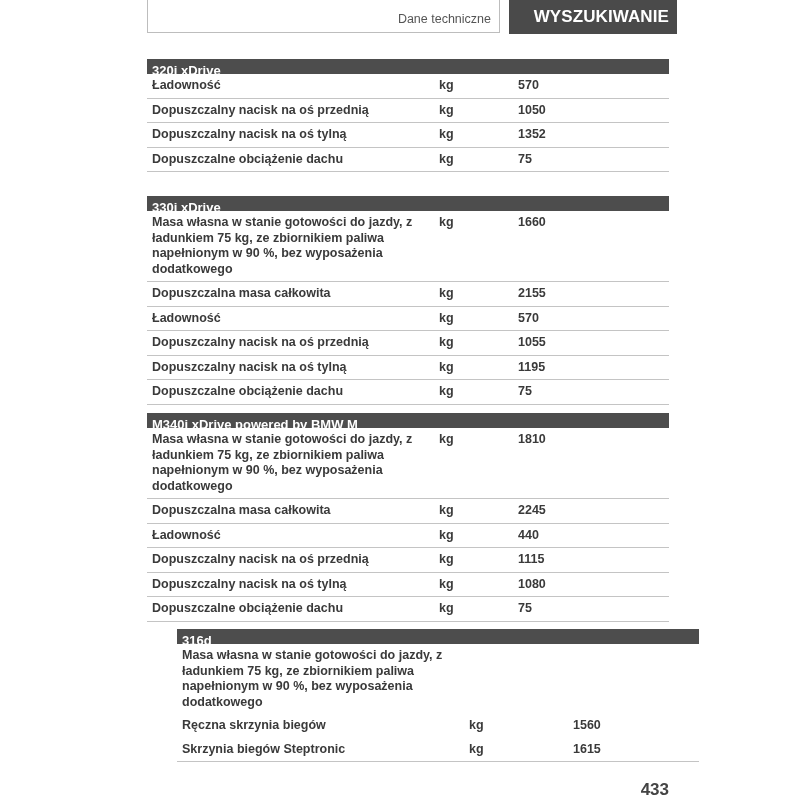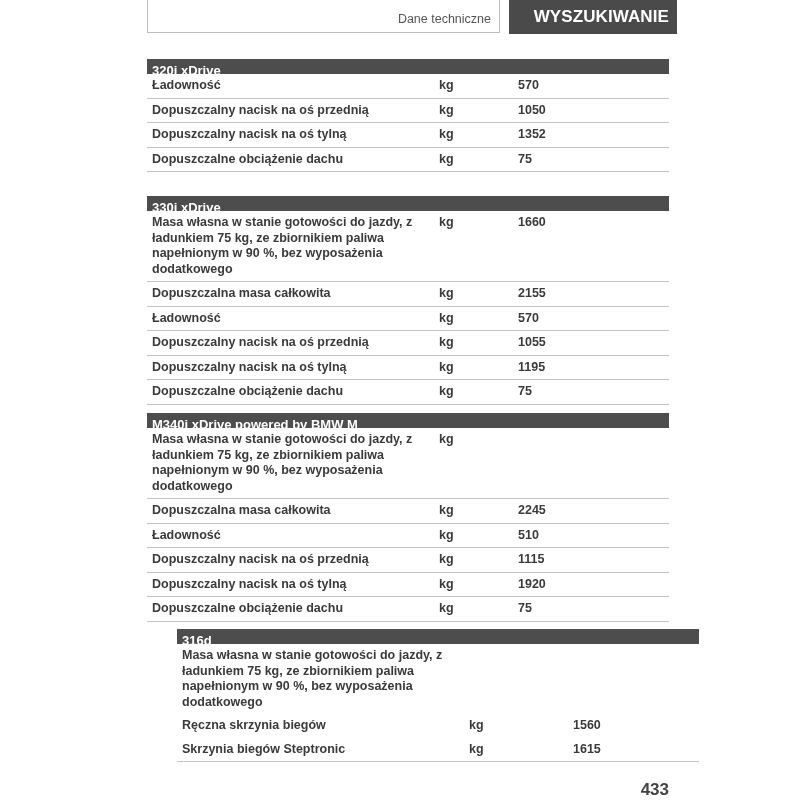--- a/index.html
+++ b/index.html
@@ -109,40 +109,41 @@
     <span class="unit">kg</span>
     <span class="val">75</span>
   </div>
 </div>
 
 <div class="section" id="s3">
   <div class="sec-head">M340i xDrive powered by BMW M</div>
   <div class="row">
     <span class="desc">Masa własna w stanie gotowości do jazdy, z ładunkiem 75 kg, ze zbiornikiem paliwa napełnionym w 90 %, bez wyposażenia dodatkowego</span>
     <span class="unit">kg</span>
+    <span class="val">1810</span>
   </div>
   <div class="row">
     <span class="desc">Dopuszczalna masa całkowita</span>
     <span class="unit">kg</span>
     <span class="val">2245</span>
   </div>
   <div class="row">
     <span class="desc">Ładowność</span>
     <span class="unit">kg</span>
-    <span class="val">510</span>
+    <span class="val">440</span>
   </div>
   <div class="row">
     <span class="desc">Dopuszczalny nacisk na oś przednią</span>
     <span class="unit">kg</span>
     <span class="val">1115</span>
   </div>
   <div class="row">
     <span class="desc">Dopuszczalny nacisk na oś tylną</span>
     <span class="unit">kg</span>
-    <span class="val">1920</span>
+    <span class="val">1080</span>
   </div>
   <div class="row">
     <span class="desc">Dopuszczalne obciążenie dachu</span>
     <span class="unit">kg</span>
     <span class="val">75</span>
   </div>
 </div>
 
 <div class="section" id="s4">
   <div class="sec-head">316d</div>

